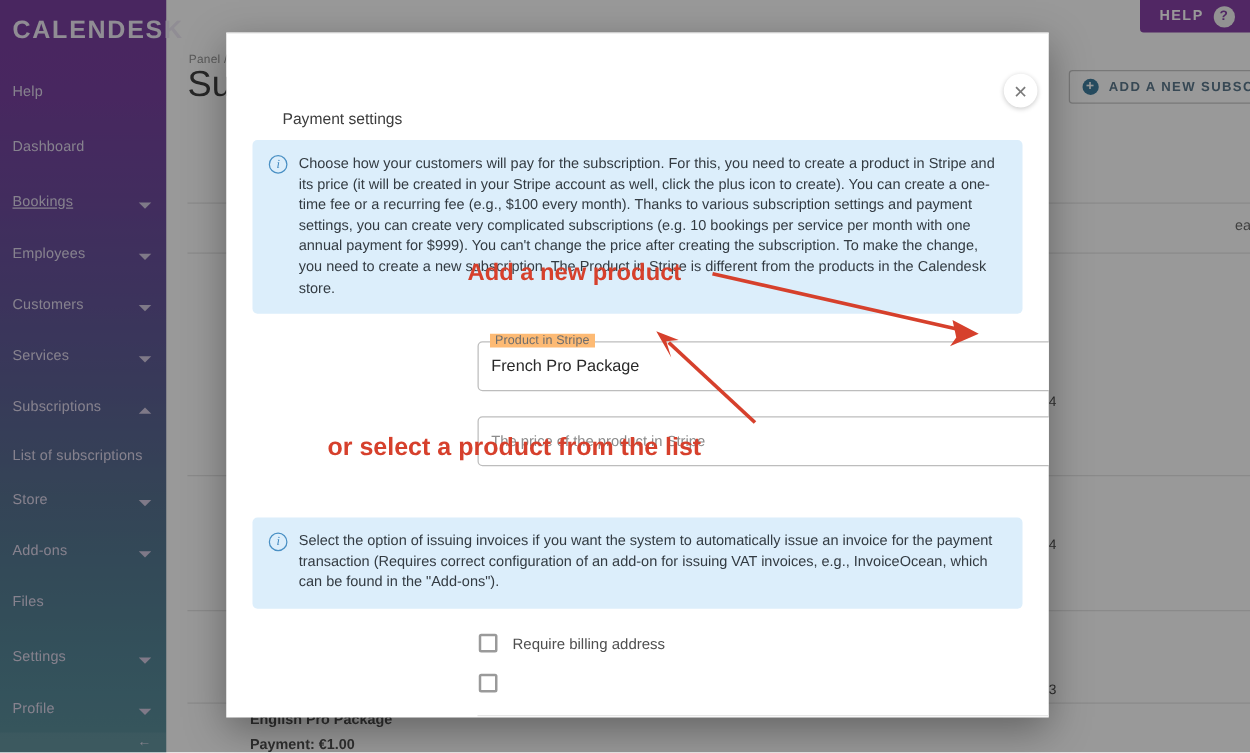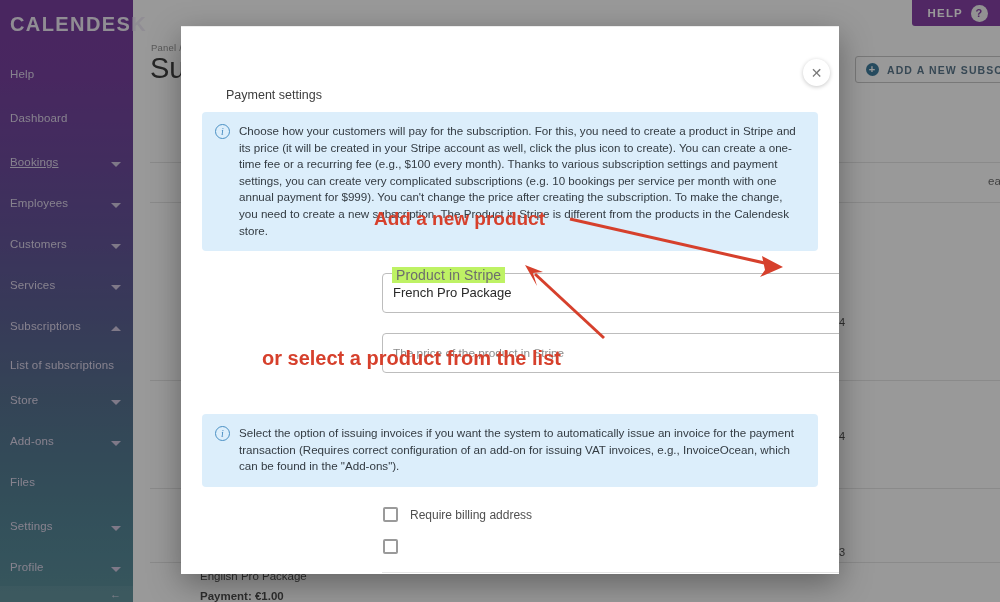--- a/index.html
+++ b/index.html
@@ -141,22 +141,22 @@
   .field {
     position: absolute; left: 201px;
     width: 561px; height: 40px;
     border: 1px solid #bdbdbd; border-radius: 4px;
     background: #fff;
   }
   #field-product { top: 247px; }
   #field-price  { top: 307px; }
   .field-label {
     position: absolute; left: 9px; top: -7px;
-    padding: 0 4px; background: #bef264;
-    font-size: 14px; color: #6d6d6d; letter-spacing: .1px;
+    padding: 0 4px; background: #fdba74;
+    font-size: 10px; color: #6d6d6d; letter-spacing: .1px;
   }
   .field-value {
     position: absolute; left: 10px; top: 11px;
     font-size: 13px; color: #292929;
   }
   .field-placeholder {
     position: absolute; left: 10px; top: 12px;
     font-size: 11.8px; color: #8c8c8c;
   }
 
@@ -203,21 +203,21 @@
       </div>
       <div class="bg-divider" style="top:162px;"></div>
       <div class="bg-divider" style="top:202px;"></div>
       <div class="bg-search-label">earch</div>
       <div class="bg-divider" style="top:380px;"></div>
       <div class="bg-divider" style="top:488px;"></div>
       <div class="bg-divider" style="top:562px;"></div>
       <div class="bg-digit" style="left:706px; top:316px;">4</div>
       <div class="bg-digit" style="left:706px; top:430px;">4</div>
       <div class="bg-digit" style="left:706px; top:546px;">3</div>
-      <div class="bg-row-text" style="left:67px; top:570px;">English Pro Package</div>
+      <div class="bg-row-text" style="left:67px; top:570px;font-weight:bold;">English Pro Package</div>
       <div class="bg-row-text" style="left:67px; top:590px;font-weight:bold;">Payment: €1.00</div>
     </div>
 
     <div class="sidebar">
       <div class="sidebar-logo">CALENDESK</div>
 
       <div class="sidebar-item" style="top:68px;">
         <span>Help</span>
       </div>
       <div class="sidebar-item" style="top:112px;">

